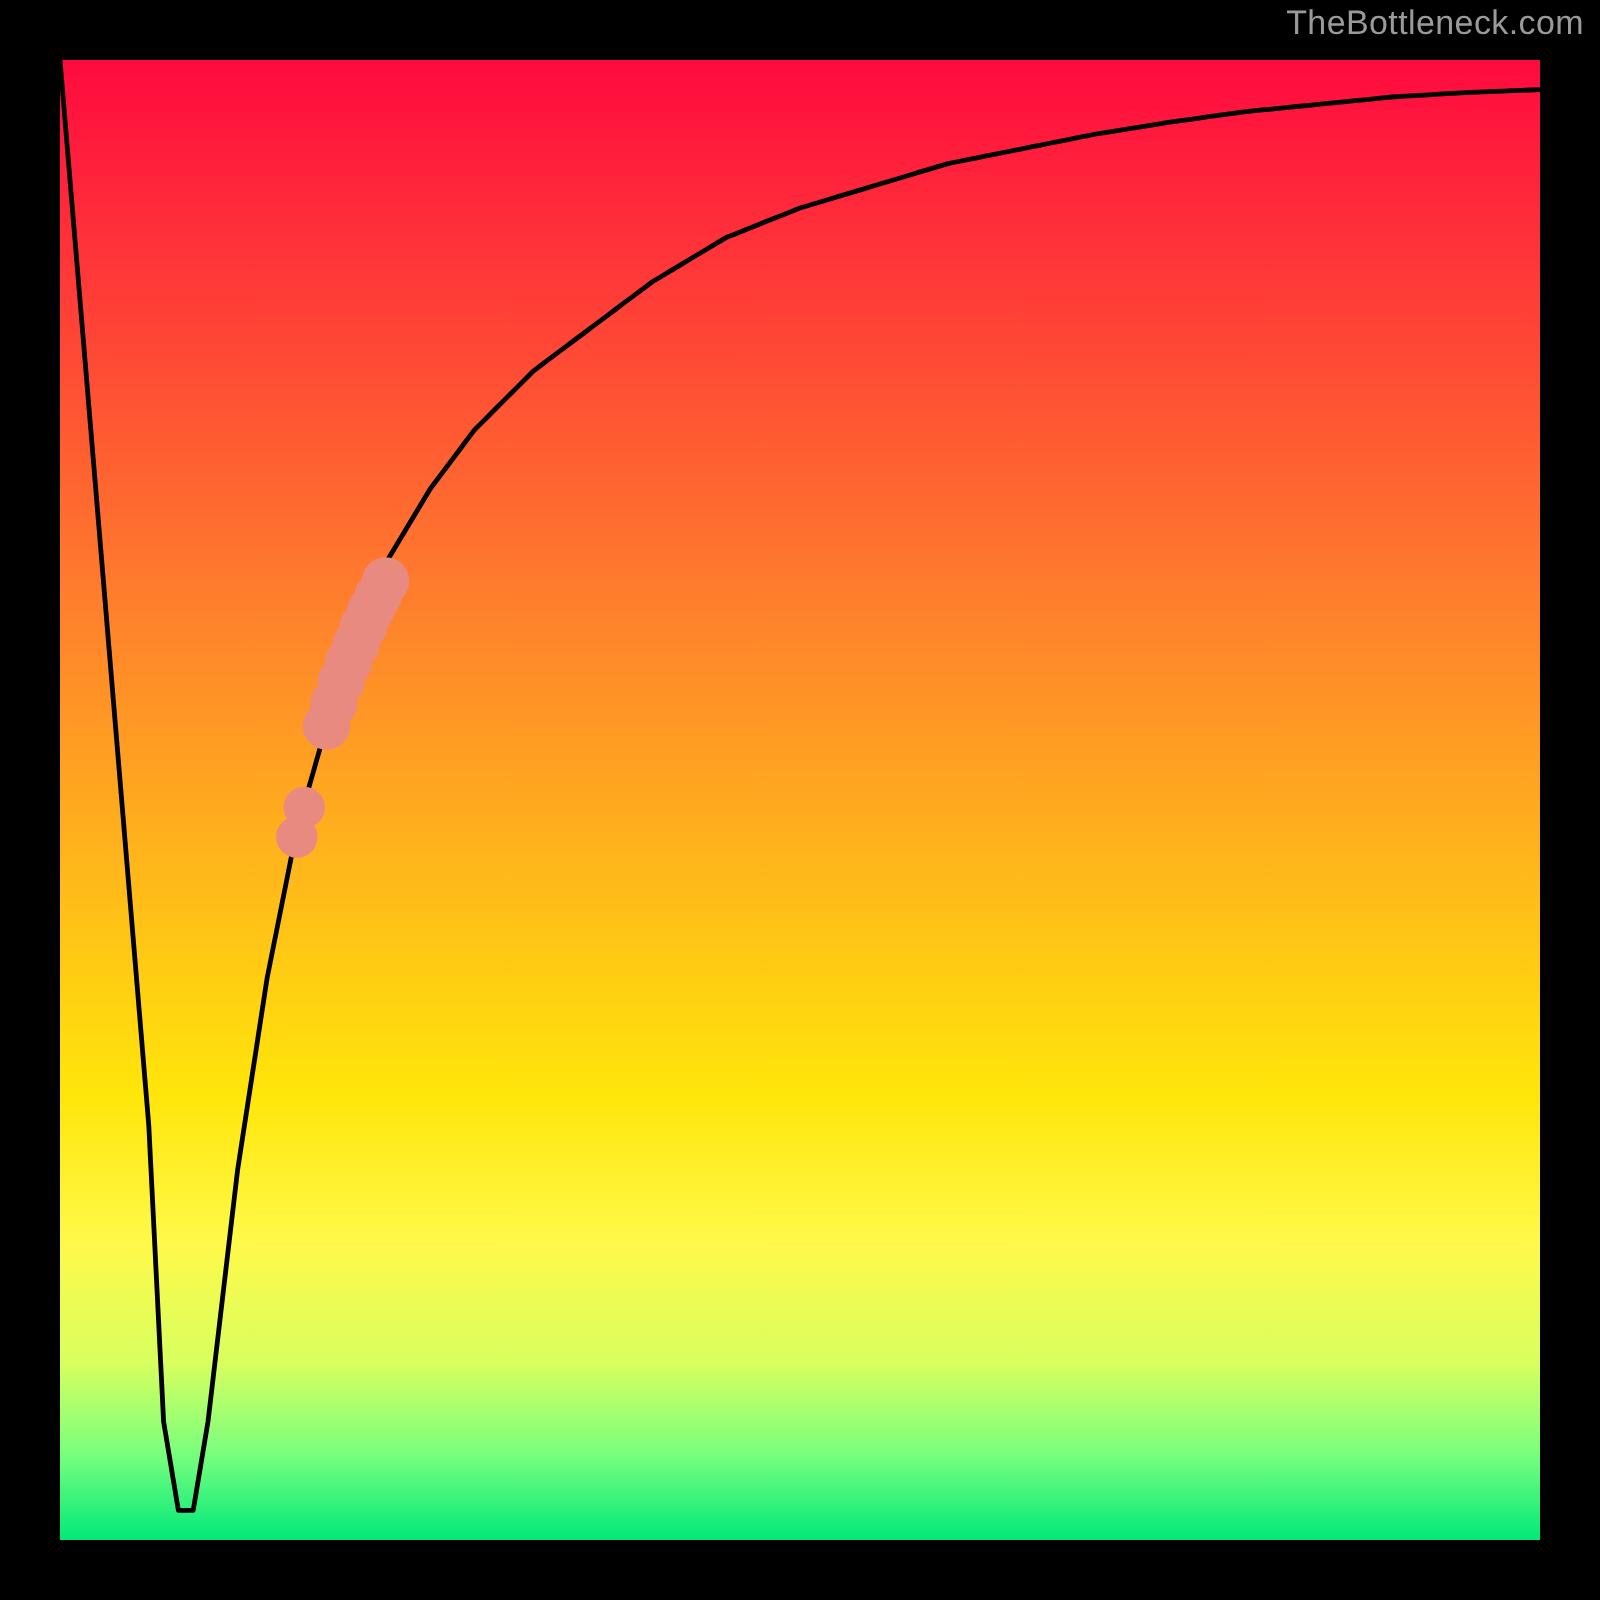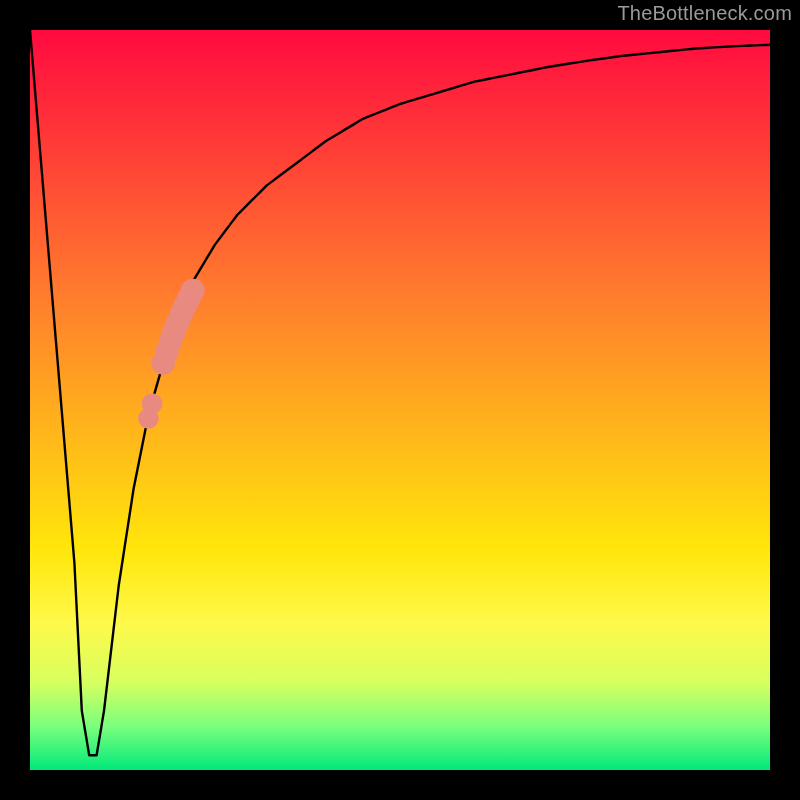--- a/index.html
+++ b/index.html
@@ -15,21 +15,21 @@
     position: relative;
     width: 800px;
     height: 800px;
     background: #000;
   }
   .attribution {
     position: absolute;
     top: 2px;
     right: 8px;
     color: #9a9a9a;
-    font-size: 20px;
+    font-size: 17px;
     font-weight: 500;
     letter-spacing: 0.2px;
   }
   .plot {
     position: absolute;
     left: 30px;
     top: 30px;
     width: 740px;
     height: 740px;
     

